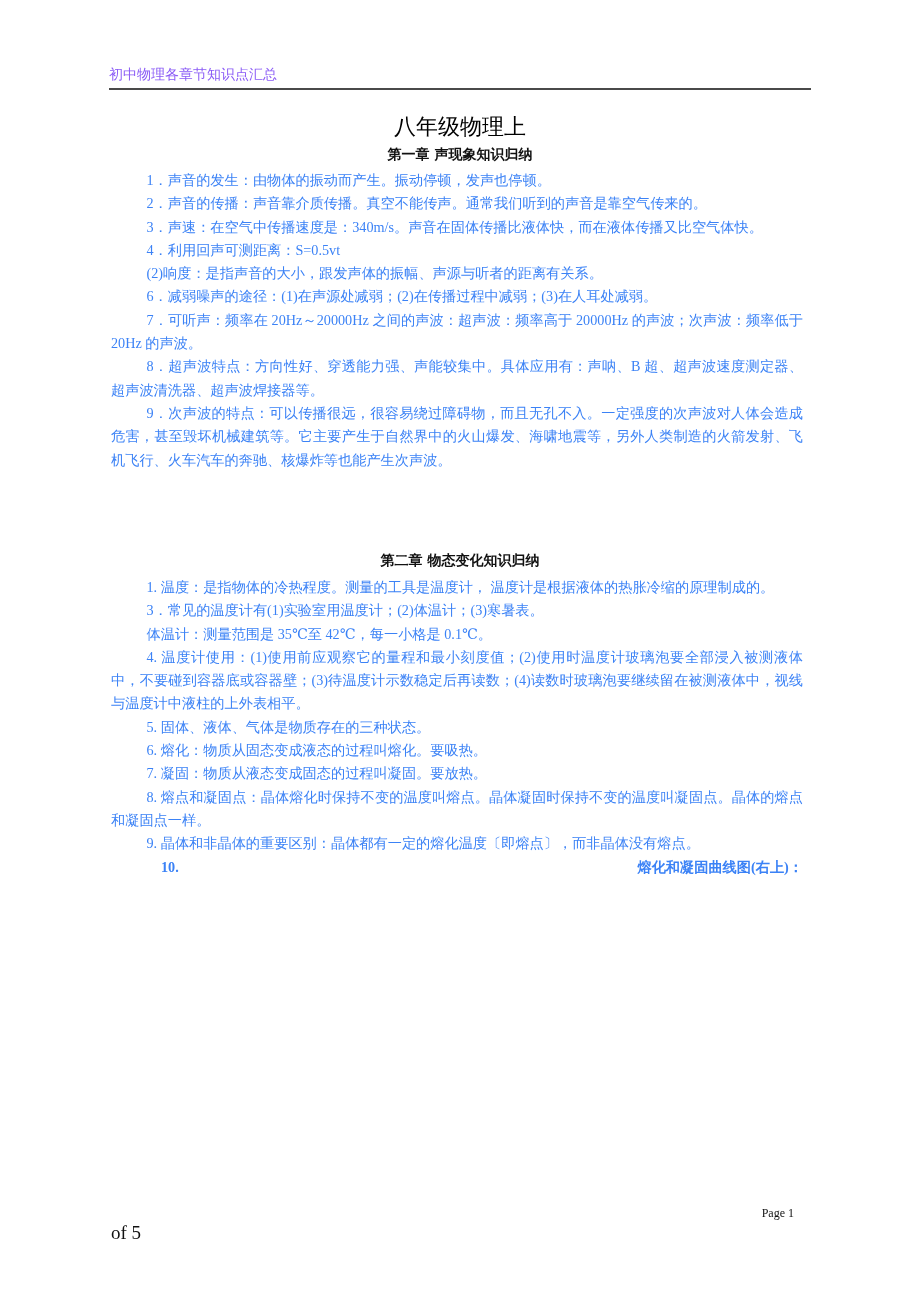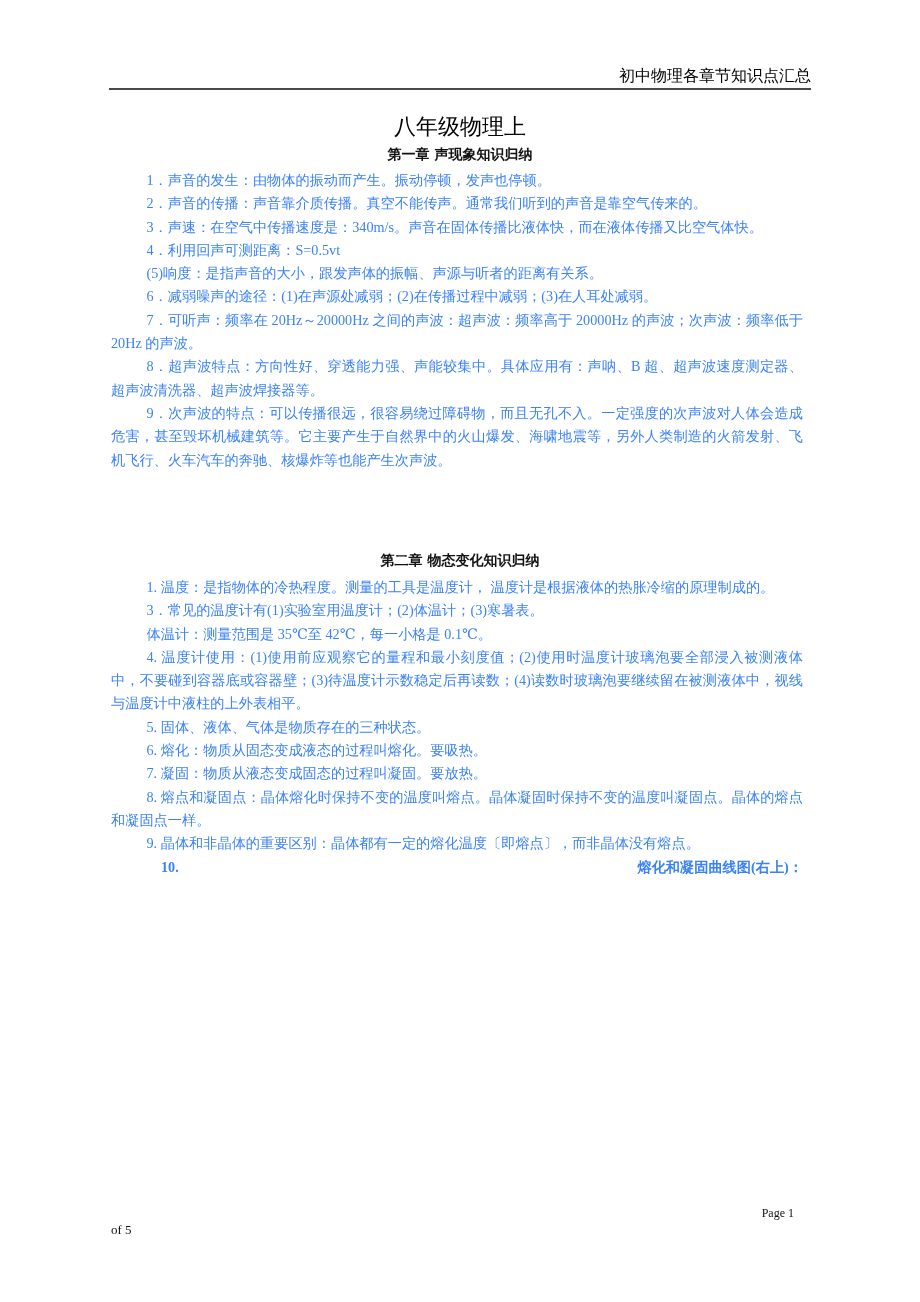--- a/index.html
+++ b/index.html
@@ -1,46 +1,46 @@
 <!DOCTYPE html>
 <html><head>
 <meta charset="utf-8">
 <style>
   html, body { margin: 0; padding: 0; background: #ffffff; }
   body { width: 920px; height: 1302px; position: relative; overflow: hidden;
          font-family: "Liberation Serif", "DejaVu Serif", serif; color: #111; }
-  .page-header { position: absolute; left: 109px; top: 66px; width: 702px; text-align: right;
-                 font-family: "DejaVu Sans", "Liberation Sans", sans-serif; font-size: 16px; color: #000000; }
+  .page-header { position: absolute; left: 109px; top: 66px; width: 702px; text-align: left;
+                 font-family: "DejaVu Sans", "Liberation Sans", sans-serif; font-size: 14px; color: #8b5cf6; }
   .header-rule { position: absolute; left: 109px; top: 88px; width: 702px; height: 2px; background: #4a4a4a; }
   .title { position: absolute; left: 109px; top: 112px; width: 702px; text-align: center;
            font-family: "DejaVu Sans", "Liberation Sans", sans-serif; font-size: 22px; color: #000000; }
   .chapter { position: absolute; left: 109px; width: 702px; text-align: center;
              font-family: "DejaVu Sans", "Liberation Sans", sans-serif; font-size: 14px; font-weight: bold; color: #111; }
   .body-text { position: absolute; left: 111px; width: 692px; font-size: 14.2px; line-height: 23.3px; color: #3b82f6; }
   .para { margin: 0; text-indent: 2.5em; text-align: justify; }
   .para.last-line-split { display: flex; justify-content: space-between; text-indent: 0; padding-left: 50px; font-weight: bold; }
   .footer-page { position: absolute; right: 126px; top: 1206px; font-size: 12px; }
-  .footer-of { position: absolute; left: 111px; top: 1222px; font-size: 13px; }
+  .footer-of { position: absolute; left: 111px; top: 1222px; font-size: 19px; }
 </style>
 </head>
 <body>
 
 <div class="page-header">初中物理各章节知识点汇总</div>
 <div class="header-rule"></div>
 
 <div class="title">八年级物理上</div>
 
 <div class="chapter" style="top:146px;">第一章  声现象知识归纳</div>
 
 <div class="body-text" style="top:169px;">
   <p class="para">1．声音的发生：由物体的振动而产生。振动停顿，发声也停顿。</p>
   <p class="para">2．声音的传播：声音靠介质传播。真空不能传声。通常我们听到的声音是靠空气传来的。</p>
   <p class="para">3．声速：在空气中传播速度是：340m/s。声音在固体传播比液体快，而在液体传播又比空气体快。</p>
   <p class="para">4．利用回声可测距离：S=0.5vt</p>
-  <p class="para">(5)响度：是指声音的大小，跟发声体的振幅、声源与听者的距离有关系。</p>
+  <p class="para">(2)响度：是指声音的大小，跟发声体的振幅、声源与听者的距离有关系。</p>
   <p class="para">6．减弱噪声的途径：(1)在声源处减弱；(2)在传播过程中减弱；(3)在人耳处减弱。</p>
   <p class="para">7．可听声：频率在 20Hz～20000Hz 之间的声波：超声波：频率高于 20000Hz 的声波；次声波：频率低于 20Hz 的声波。</p>
   <p class="para">8．超声波特点：方向性好、穿透能力强、声能较集中。具体应用有：声呐、B 超、超声波速度测定器、超声波清洗器、超声波焊接器等。</p>
   <p class="para">9．次声波的特点：可以传播很远，很容易绕过障碍物，而且无孔不入。一定强度的次声波对人体会造成危害，甚至毁坏机械建筑等。它主要产生于自然界中的火山爆发、海啸地震等，另外人类制造的火箭发射、飞机飞行、火车汽车的奔驰、核爆炸等也能产生次声波。</p>
 </div>
 
 <div class="chapter" style="top:552px;">第二章  物态变化知识归纳</div>
 
 <div class="body-text" style="top:576px;">
   <p class="para">1.   温度：是指物体的冷热程度。测量的工具是温度计， 温度计是根据液体的热胀冷缩的原理制成的。</p>

